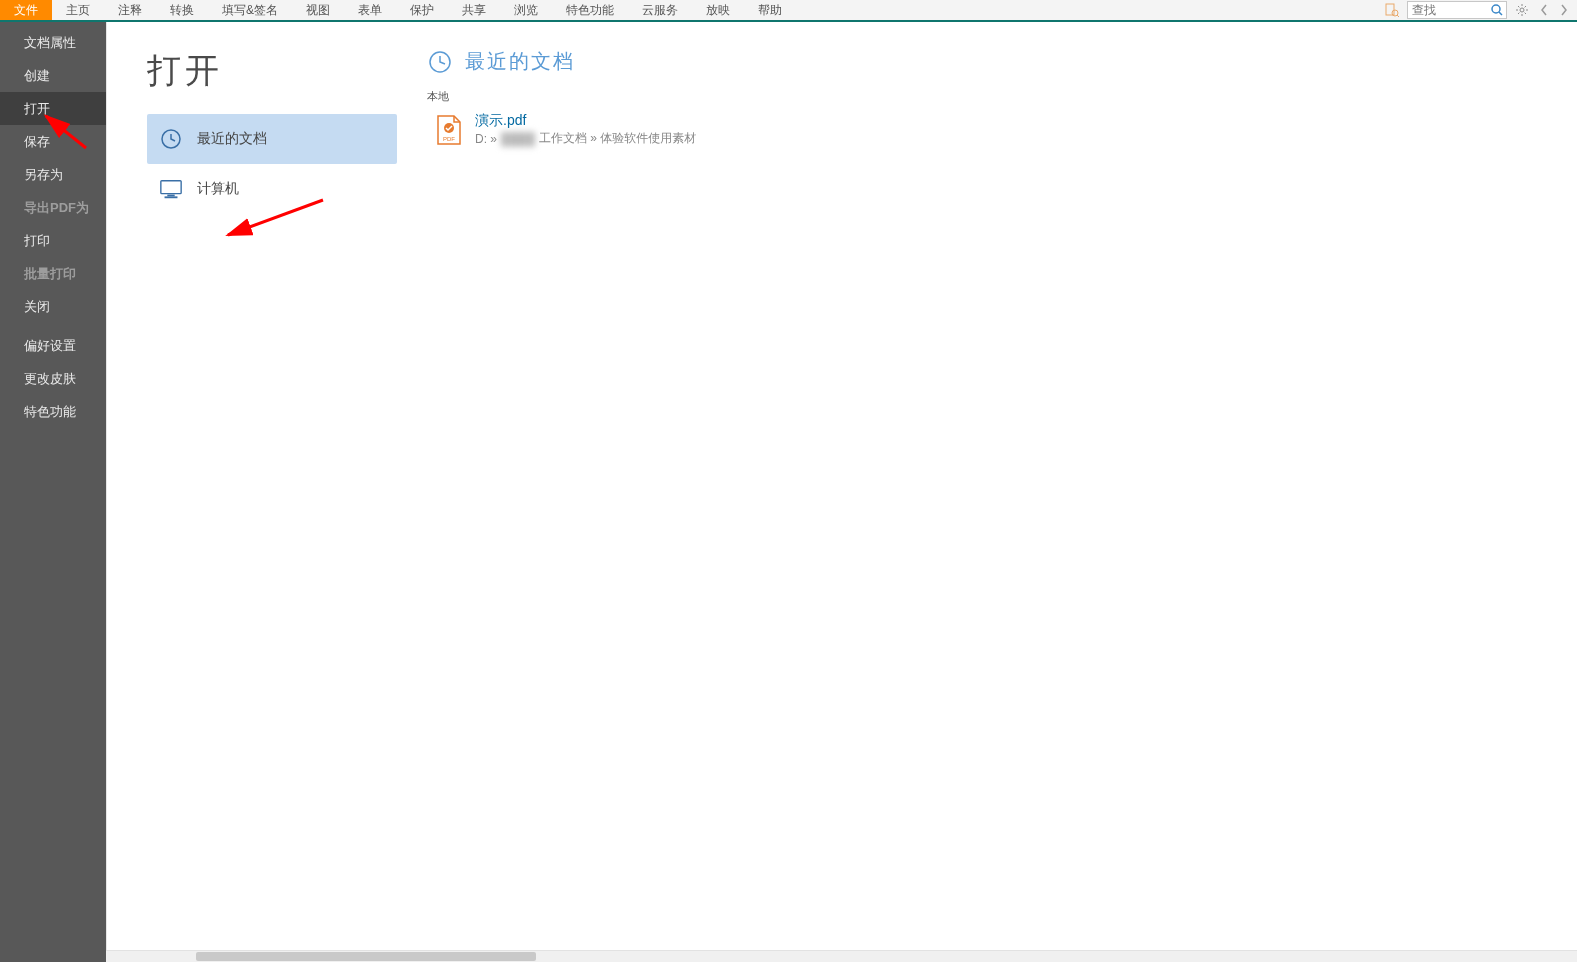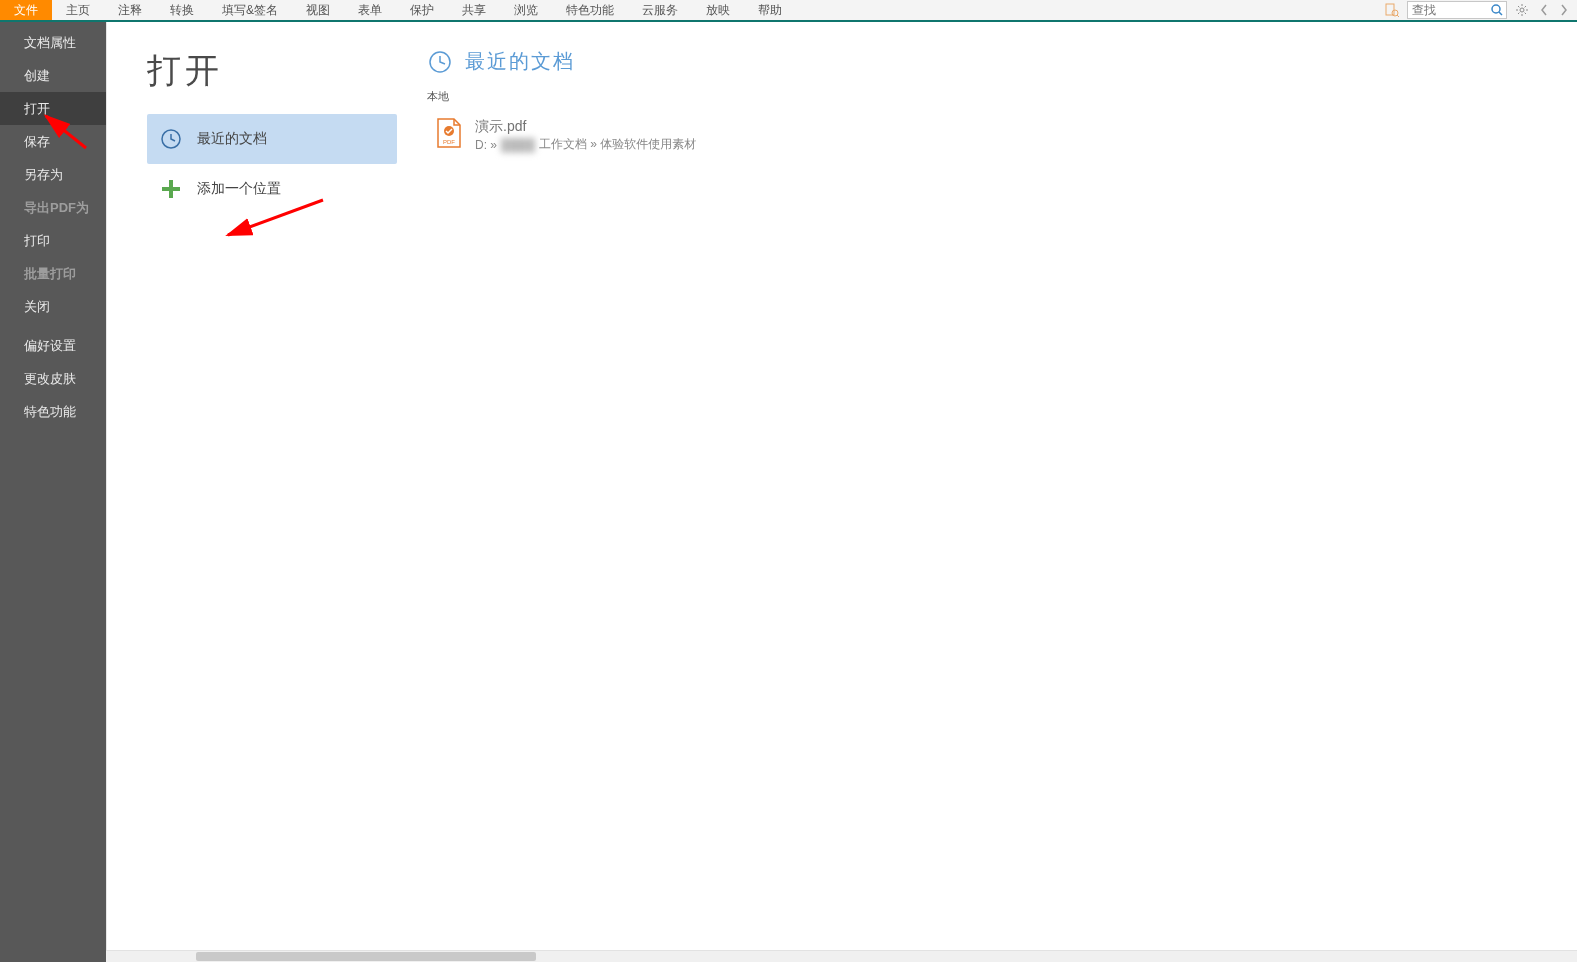--- a/index.html
+++ b/index.html
@@ -36,21 +36,21 @@
 
 
 .content { flex:1; padding: 26px 30px 0 30px; position:relative; }
 .content .hdr { display:flex; align-items:center; gap: 12px; margin-bottom: 14px; }
 .content .hdr .hicon { width:26px; height:26px; display:flex; align-items:center; justify-content:center; }
 .content .hdr .htxt { font-size: 20px; color:#5b9bd5; letter-spacing: 2px; }
 .section-label { font-size:11px; color:#555; margin: 0 0 6px 0; }
 .doc { display:flex; align-items:center; gap: 12px; padding: 2px 0 8px 8px; cursor:pointer; }
 .doc .ficon { width:28px; height:32px; display:flex; align-items:center; justify-content:center; }
 .doc .meta { display:flex; flex-direction:column; }
-.doc .meta .fname { font-size: 14px; color:#737373;margin-top:6px; }
+.doc .meta .fname { font-size: 14px; color:#0369a1; }
 .doc .meta .fpath { font-size: 12px; color:#888; display:flex; align-items:center; gap:4px; }
 .doc .meta .fpath .blur { filter: blur(3px); color:#bbb; }
 
 
 .arrow { position:absolute; pointer-events:none; }
 
 
 .hscroll { position:absolute; left:106px; right:0; bottom:0; height:12px; background:#f0f0f0; border-top:1px solid #e2e2e2; }
 .hscroll .thumb { position:absolute; left:90px; width:340px; top:1px; bottom:1px; background:#c9c9c9; border-radius:2px; }
 
@@ -190,26 +190,27 @@
           <span class="picon">
             <svg width="22" height="22" viewBox="0 0 22 22">
                 <circle cx="11" cy="11" r="9" fill="none" stroke="#3a6fa6" stroke-width="1.5"></circle>
                 <path d="M11 6v5l4 2" fill="none" stroke="#3a6fa6" stroke-width="1.5"></path>
               </svg>
           </span>
           <span>最近的文档</span>
         </div>
         <div class="place">
           <span class="picon">
-            <svg width="22" height="22" viewBox="0 0 22 22">
-                <rect x="9" y="2" width="4" height="18" fill="#5aa84f"></rect>
-                <rect x="2" y="9" width="18" height="4" fill="#5aa84f"></rect>
+            <svg width="26" height="22" viewBox="0 0 26 22">
+                <rect x="2" y="2" width="22" height="14" rx="1" fill="none" stroke="#3a6fa6" stroke-width="1.5"></rect>
+                <rect x="9" y="17" width="8" height="2" fill="#3a6fa6"></rect>
+                <rect x="6" y="19" width="14" height="2" fill="#3a6fa6"></rect>
               </svg>
           </span>
-          <span>添加一个位置</span>
+          <span>计算机</span>
         </div>
       </div>
     </div>
 
     <div class="content">
       <div class="hdr">
         <span class="hicon">
           <svg width="24" height="24" viewBox="0 0 24 24">
               <circle cx="12" cy="12" r="10" fill="none" stroke="#5b9bd5" stroke-width="1.5"></circle>
               <path d="M12 6v6l5 2" fill="none" stroke="#5b9bd5" stroke-width="1.5"></path>

